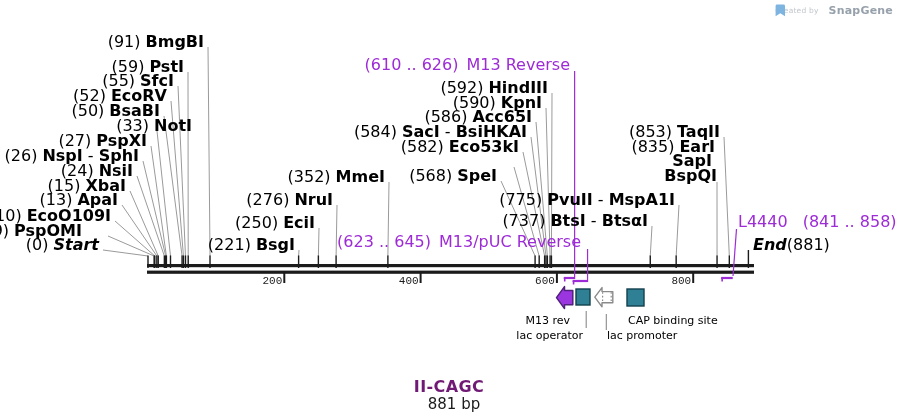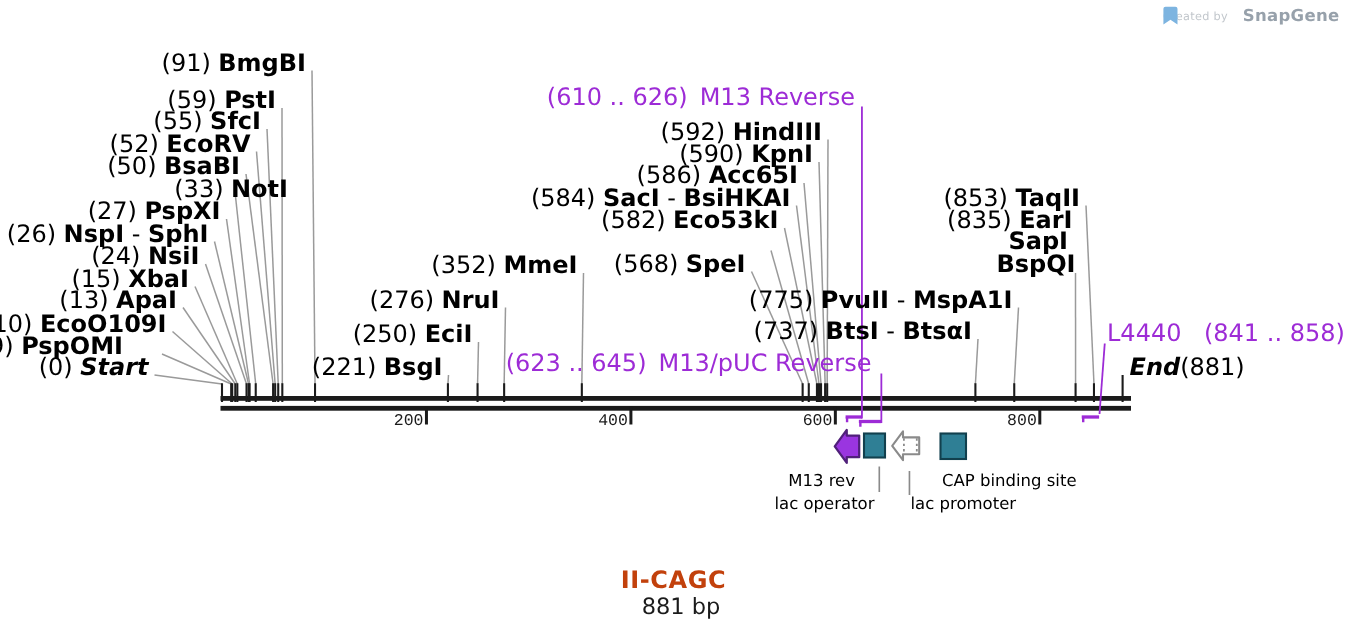--- a/index.html
+++ b/index.html
@@ -14,21 +14,21 @@
   .it{font-style:italic;}
   .purple{color:#9d2bd6;}
   .purple span{font-weight:400;}
   .feat{position:absolute;white-space:nowrap;font-size:11px;line-height:14px;color:#000;}
   .ruler-num{position:absolute;white-space:nowrap;font-size:11px;line-height:12px;color:#1b1b1b;font-family:Liberation Mono, monospace;}
   .branding{position:absolute;top:4px;right:5px;display:flex;align-items:center;gap:5px;}
   .created-by{font-size:7.5px;color:#c2c7cc;letter-spacing:.2px;}
   .app-name{font-size:11px;font-weight:600;color:#97a1ab;letter-spacing:.2px;}
   .logo-icon{display:inline-block;line-height:0;}
   .footer{position:absolute;left:0;top:377px;width:898px;text-align:center;}
-  .footer .title{font-size:16px;font-weight:700;letter-spacing:.4px;color:#c2410c;line-height:19px;}
+  .footer .title{font-size:16px;font-weight:700;letter-spacing:.4px;color:#701a75;line-height:19px;}
   .footer .subtitle{font-size:15px;color:#1b1b1b;line-height:13px;margin-top:2px;margin-left:10px;}
 </style>
 </head>
 <body>
 
 <div class="stage">
   <div class="branding">
     <span class="created-by">Created by</span>
     <span class="logo-icon">
       <svg width="11" height="13" viewBox="0 0 11 13">

